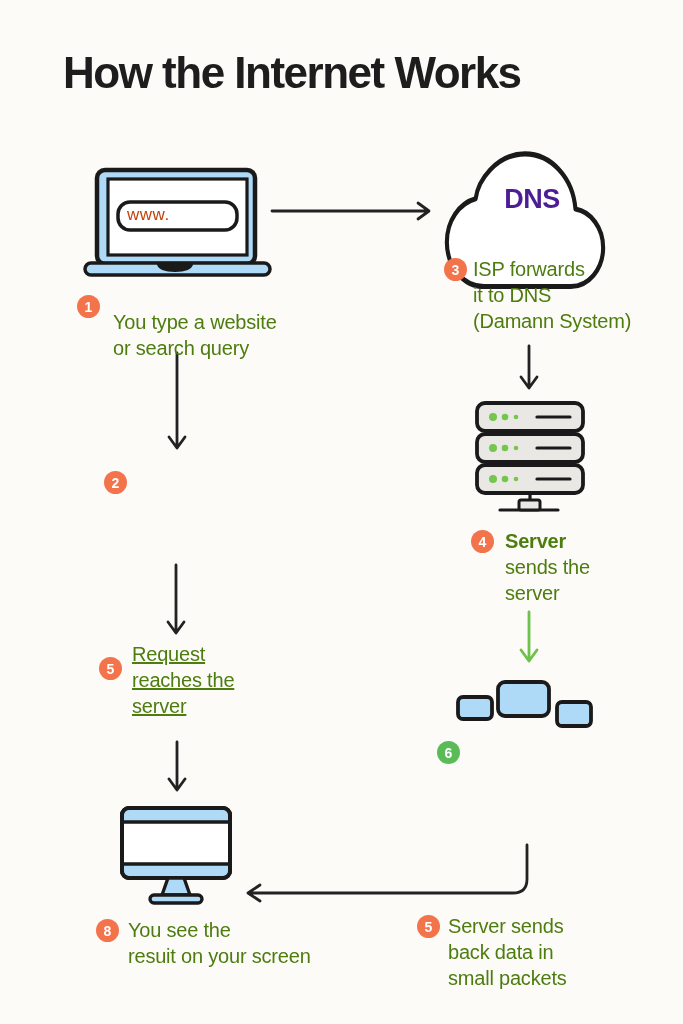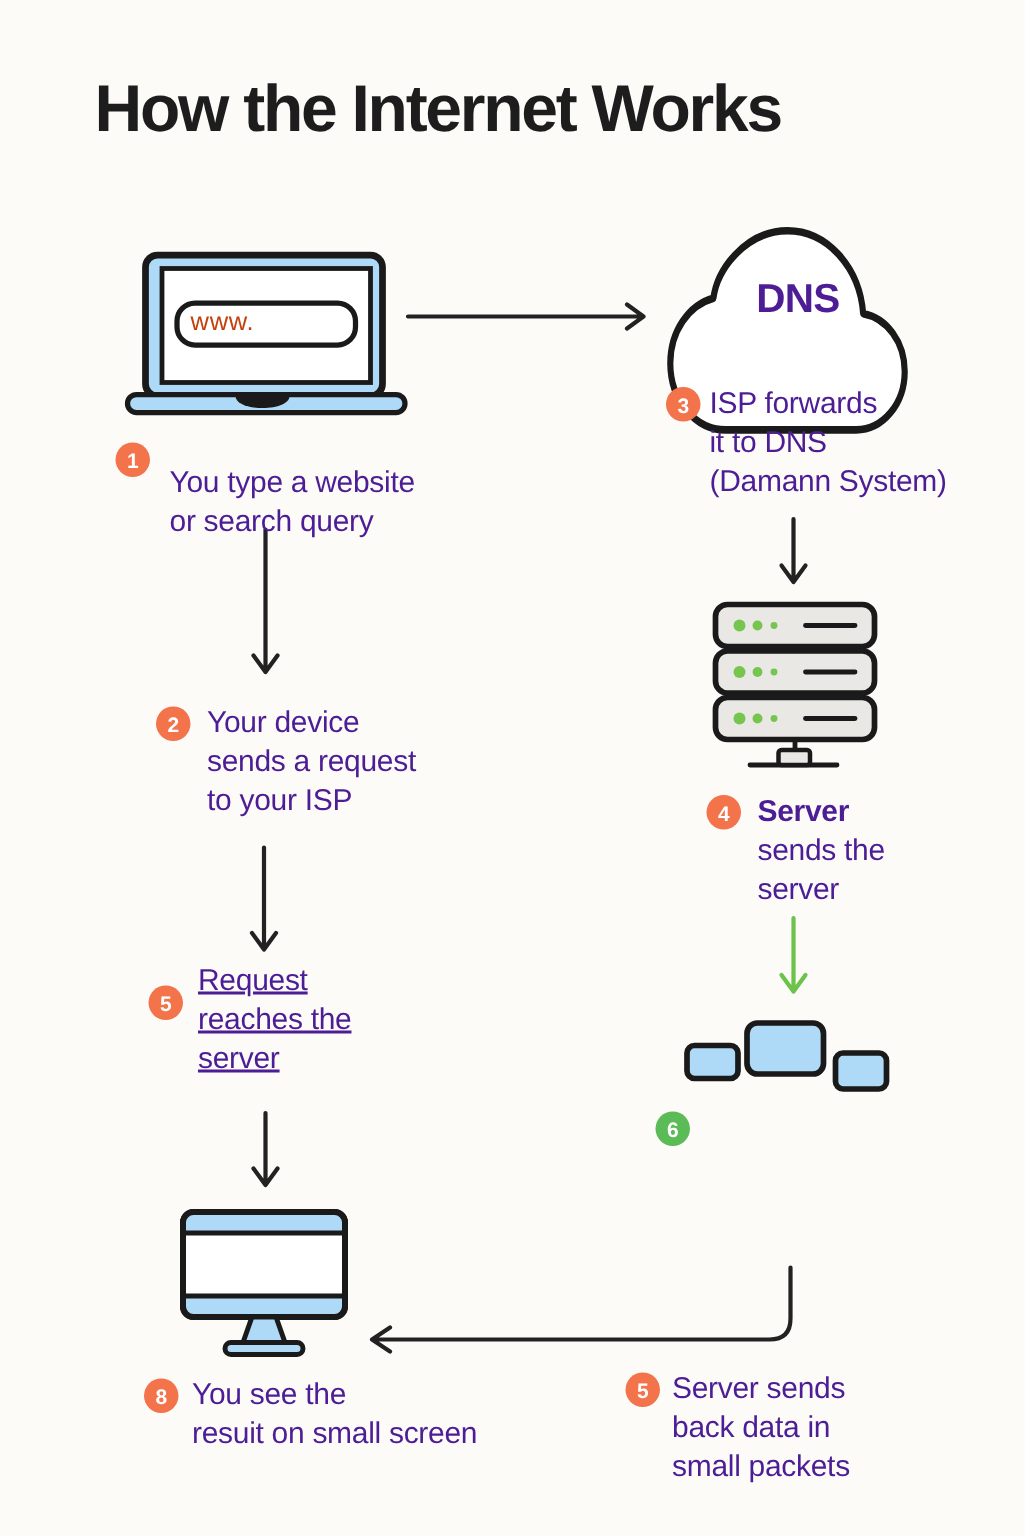--- a/index.html
+++ b/index.html
@@ -29,21 +29,21 @@
   }
   .badge{
     position:absolute;width:23px;height:23px;border-radius:50%;
     display:flex;align-items:center;justify-content:center;
     color:#ffffff;font-size:14px;font-weight:bold;
   }
   .badge.orange{background:#F3734B;}
   .badge.green{background:#5BBB57;}
   .step-text{
     position:absolute;font-size:20px;line-height:26px;letter-spacing:-0.2px;
-    white-space:pre-line;color:#4c1d95;
+    white-space:pre-line;color:#4d7c0f;
   }
   .step-text .bold{font-weight:bold;}
   
   .b1{left:77px;top:295px;}   .b2{left:104px;top:471px;}
   .b3{left:444px;top:258px;}  .b4{left:471px;top:530px;}
   .b5l{left:99px;top:657px;}  .b6{left:437px;top:741px;}
   .b8{left:96px;top:919px;}   .b5r{left:417px;top:915px;}
   
   .t1{left:113px;top:309px;}  .t2{left:138px;top:469px;}
   .t3{left:473px;top:256px;}  .t4{left:505px;top:528px;}
@@ -127,23 +127,20 @@
 
   <div class="badge orange b1">
       <span>1</span>
     </div>
   <div class="step-text t1">You type a website
 or search query</div>
 
   <div class="badge orange b2">
       <span>2</span>
     </div>
-  <div class="step-text t2">Your device
-sends a request
-to your ISP</div>
 
   <div class="badge orange b3">
       <span>3</span>
     </div>
   <div class="step-text t3">ISP forwards
 it to DNS
 (Damann System)</div>
 
   <div class="badge orange b4">
       <span>4</span>
@@ -160,21 +157,21 @@
 server</div>
 
   <div class="badge green b6">
       <span>6</span>
     </div>
 
   <div class="badge orange b8">
       <span>8</span>
     </div>
   <div class="step-text t8">You see the
-resuit on small screen</div>
+resuit on your screen</div>
 
   <div class="badge orange b5r">
       <span>5</span>
     </div>
   <div class="step-text t5r">Server sends
 back data in
 small packets</div>
 
 </div>
 

